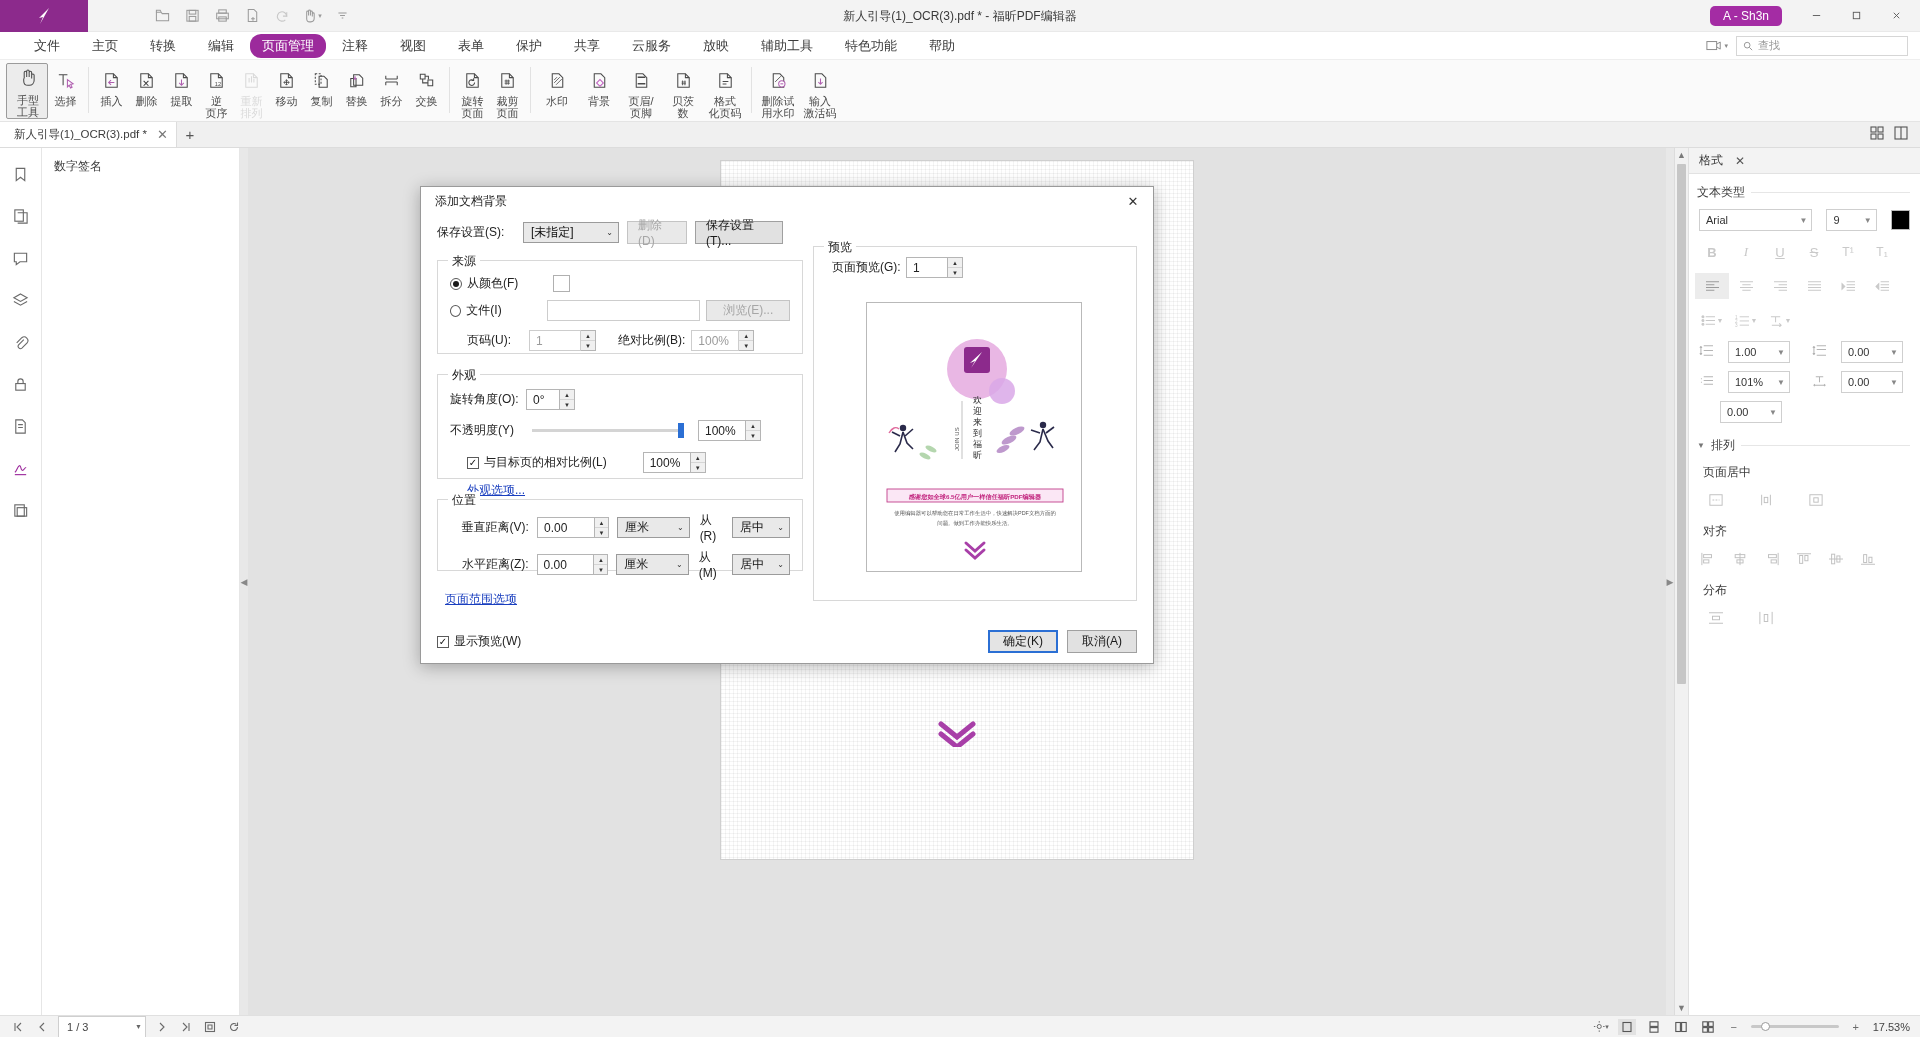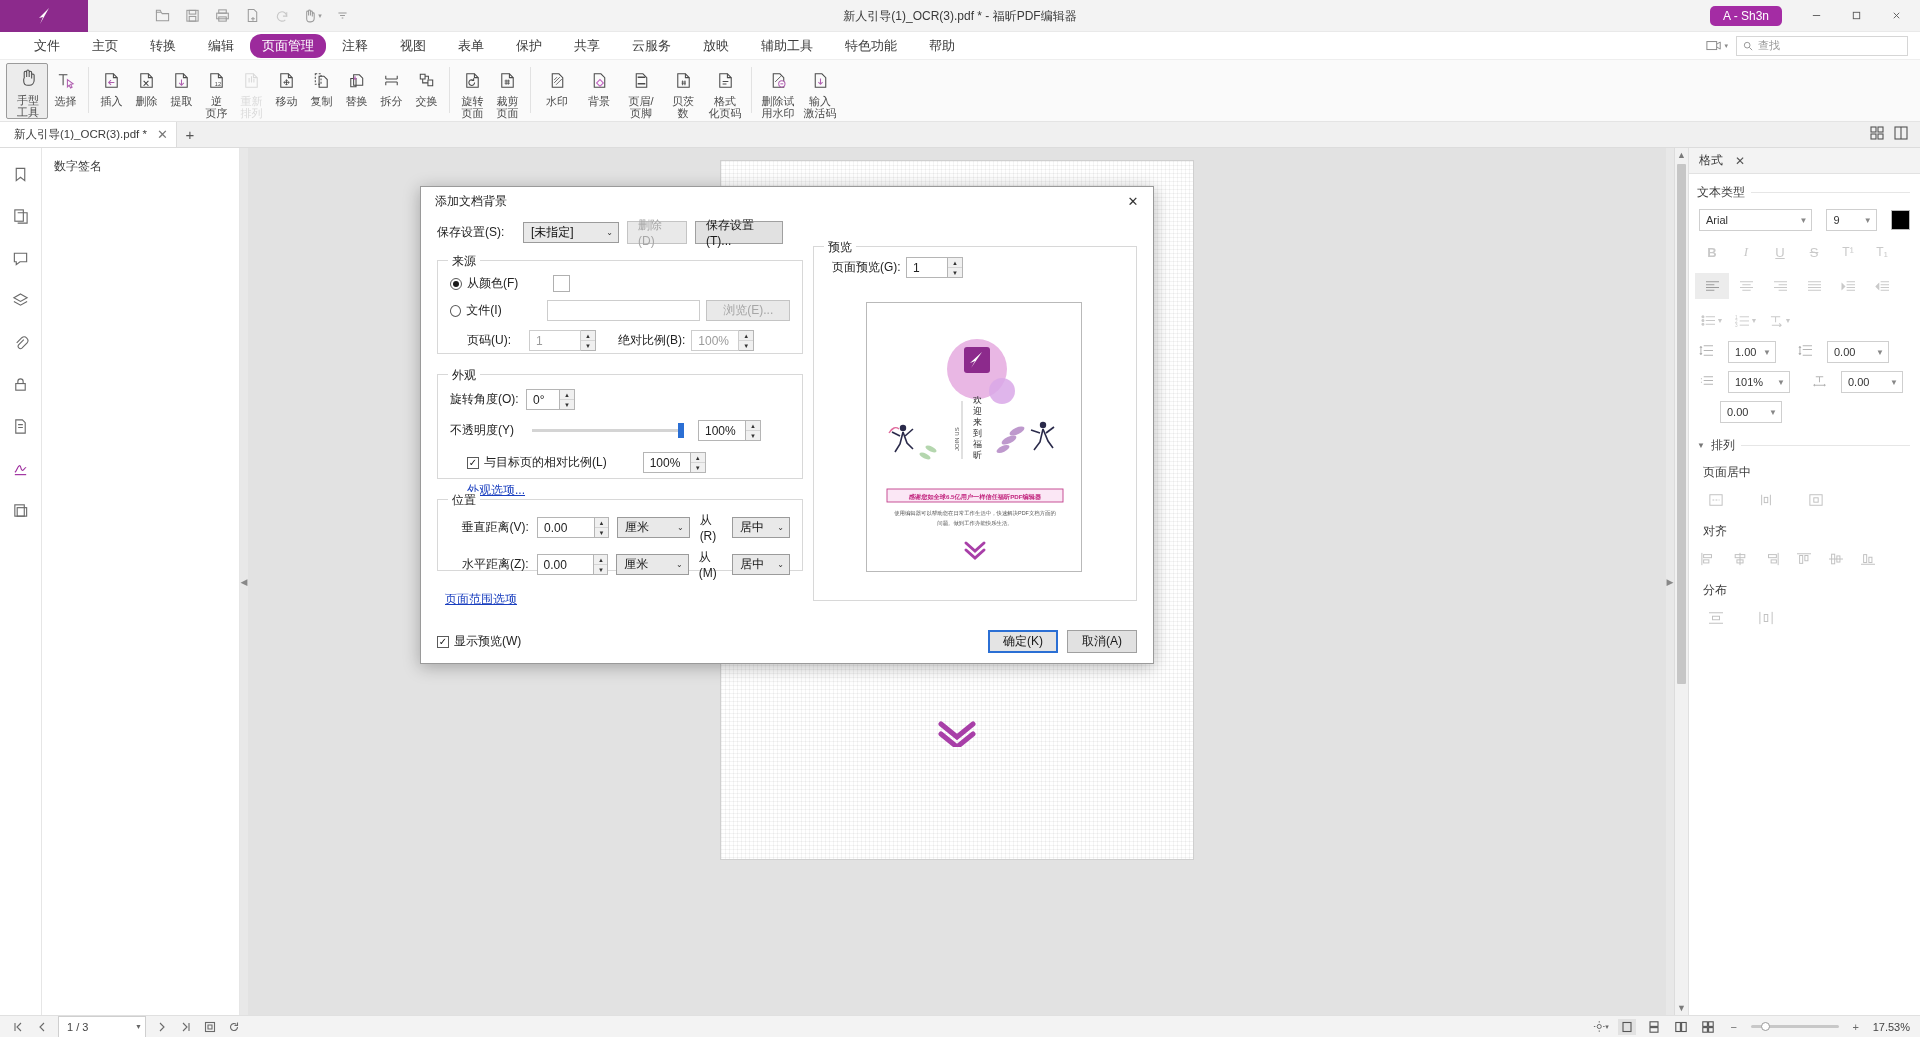--- a/index.html
+++ b/index.html
@@ -953,21 +953,21 @@
         <span style="font-size:7px;margin-left:1px">▼</span>
       </div>
     </div>
 
     <div class="rp-row">
       <span>
         <svg width="15" height="13" viewBox="0 0 16 14" stroke="#b5b5b5" stroke-width="1.1">
             <path d="M5 2h10M5 7h10M5 12h10M2 3v8M0.8 4L2 2.8 3.2 4M0.8 10L2 11.2 3.2 10"></path>
           </svg>
       </span>
-      <div class="combo" style="width:48px">
+      <div class="combo" style="width:62px">
         <span class="cv">1.00</span>
         <span class="ca">▼</span>
       </div>
       <span style="margin-left:8px">
         <svg width="15" height="13" viewBox="0 0 16 14" stroke="#b5b5b5" stroke-width="1.1">
             <path d="M5 2h10M5 6h10M5 12h10M2 3v8M0.8 4L2 2.8 3.2 4M0.8 10L2 11.2 3.2 10"></path>
           </svg>
       </span>
       <div class="combo" style="width:62px">
         <span class="cv">0.00</span>

